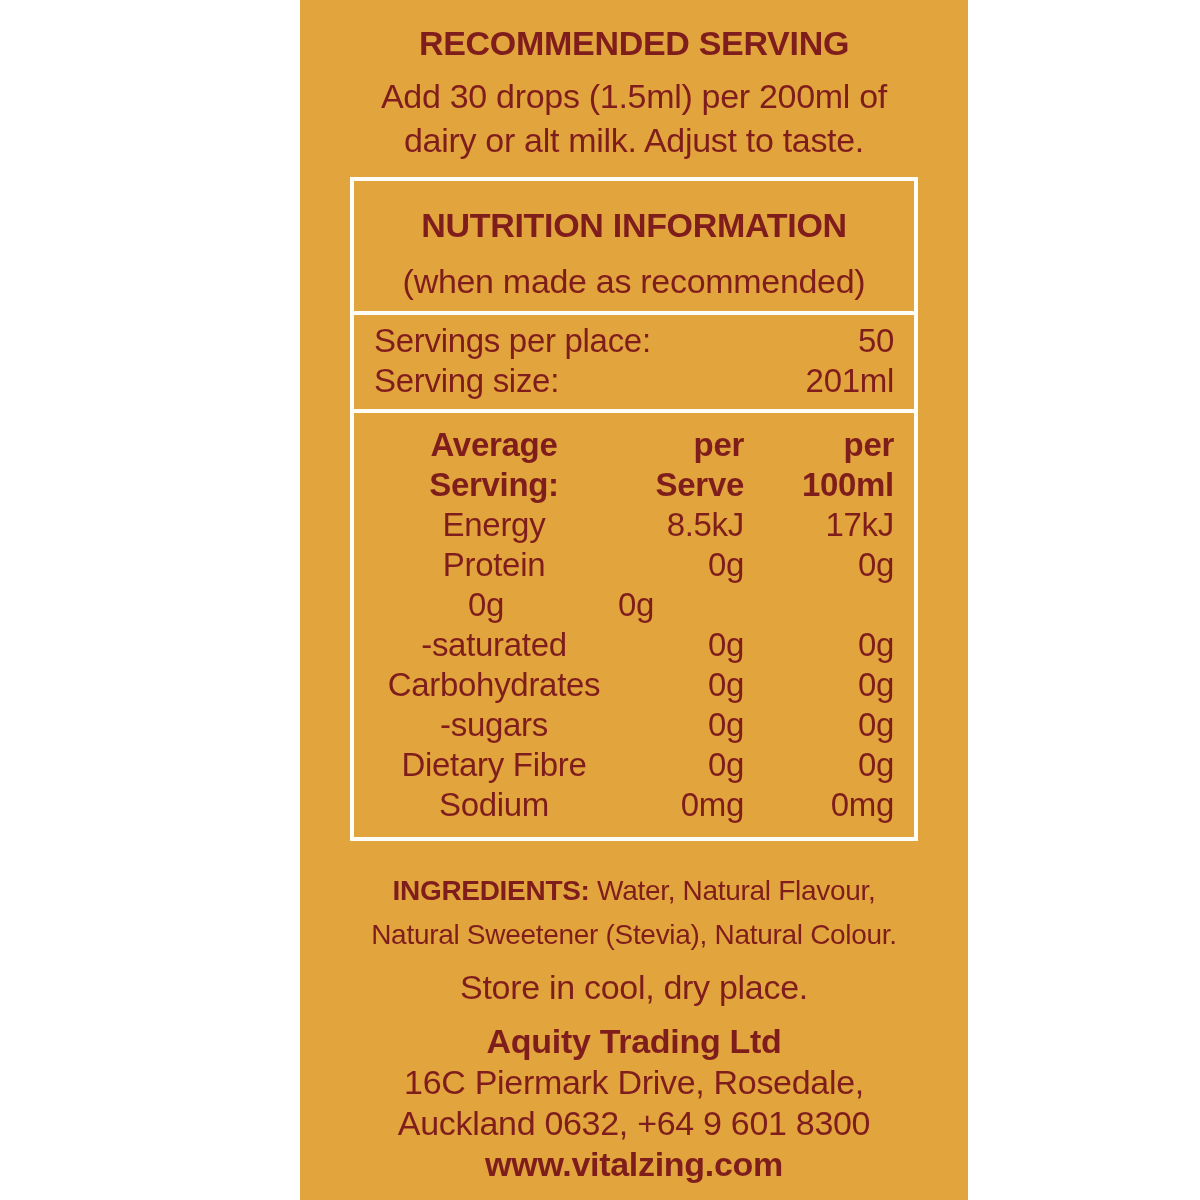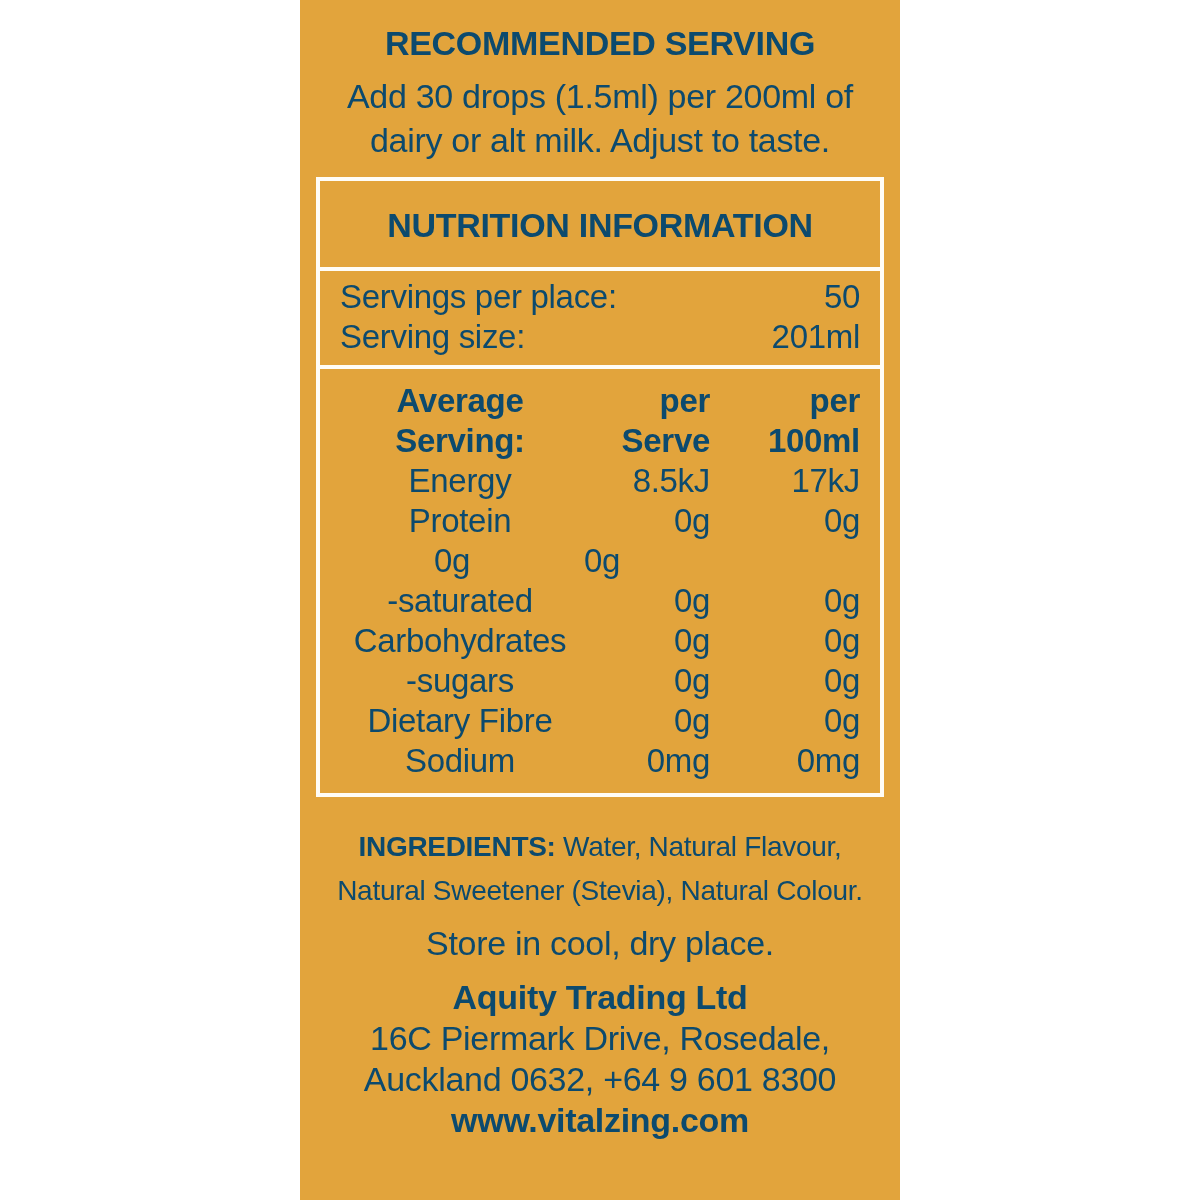--- a/index.html
+++ b/index.html
@@ -8,24 +8,24 @@
     width: 1200px;
     height: 1200px;
     background: #ffffff;
     font-family: "Liberation Sans", sans-serif;
     overflow: hidden;
   }
   .label-panel {
     position: absolute;
     left: 300px;
     top: 0;
-    width: 600px;
+    width: 668px;
     height: 1200px;
     background: #E2A43C;
-    color: #0c4a6e;
+    color: #7f1d1d;
     letter-spacing: -0.3px;
   }
   .center { text-align: center; }
 
   
   .rec-serving { padding-top: 24px; }
   .rec-title {
     font-size: 34px;
     font-weight: bold;
     line-height: 38px;
@@ -114,20 +114,21 @@
     <p class="rec-body">
       <span>Add 30 drops (1.5ml) per 200ml of</span><br>
       <span>dairy or alt milk. Adjust to taste.</span>
     </p>
   </div>
 
   <div class="nutri-box">
 
     <div class="box-head center">
       <p class="box-title">NUTRITION INFORMATION</p>
+      <p class="box-subtitle">(when made as recommended)</p>
     </div>
 
     <div class="sep"></div>
 
     <div class="servings-section">
       <div class="kv-row">
         <span>Servings per place:</span>
         <span>50</span>
       </div>
       <div class="kv-row">

